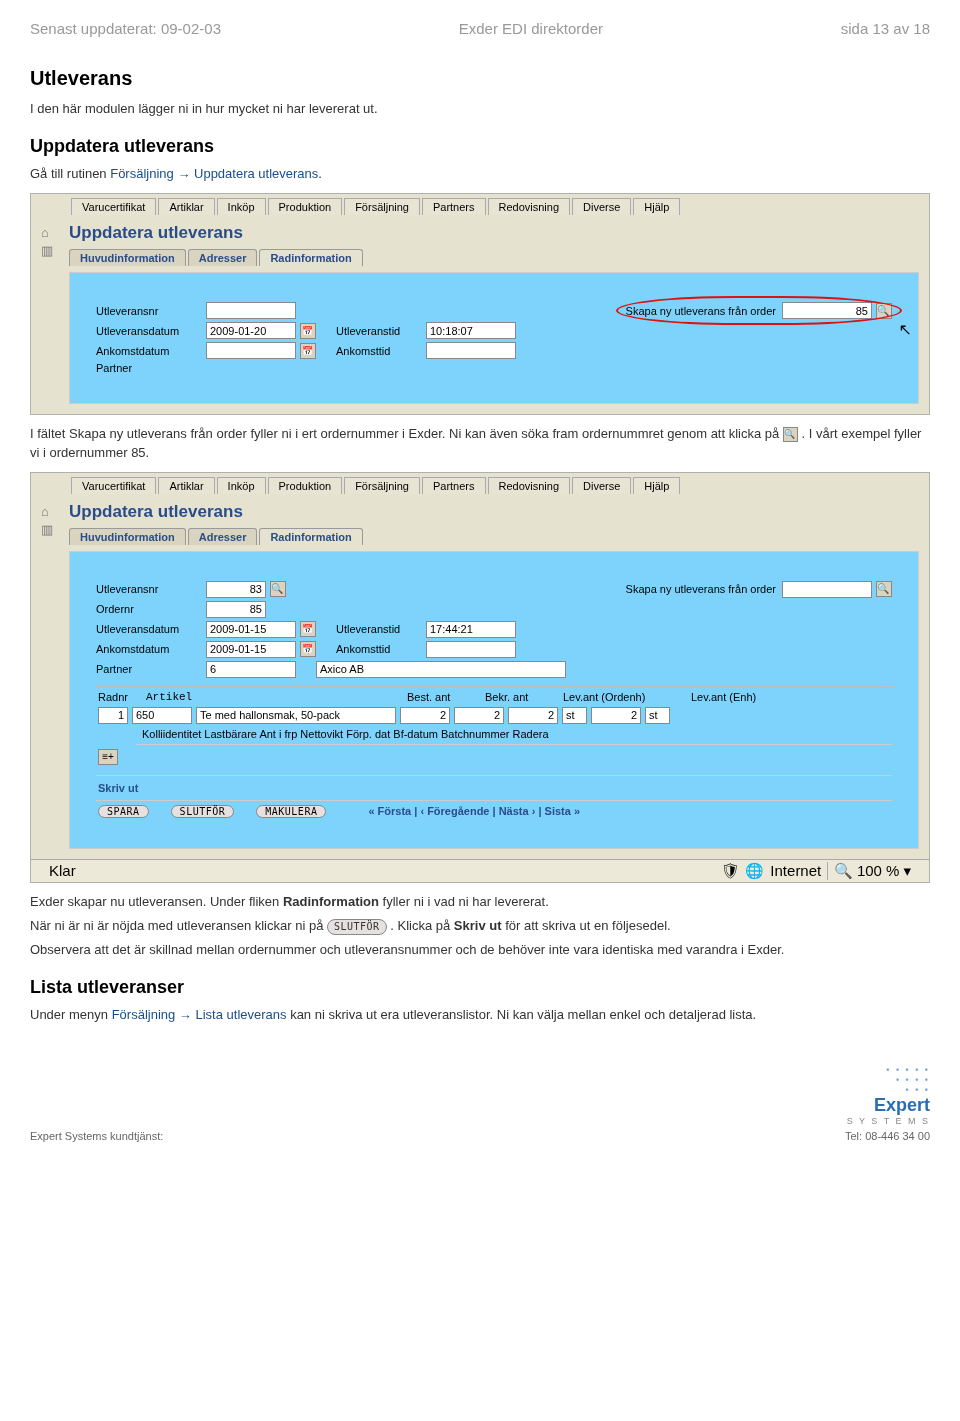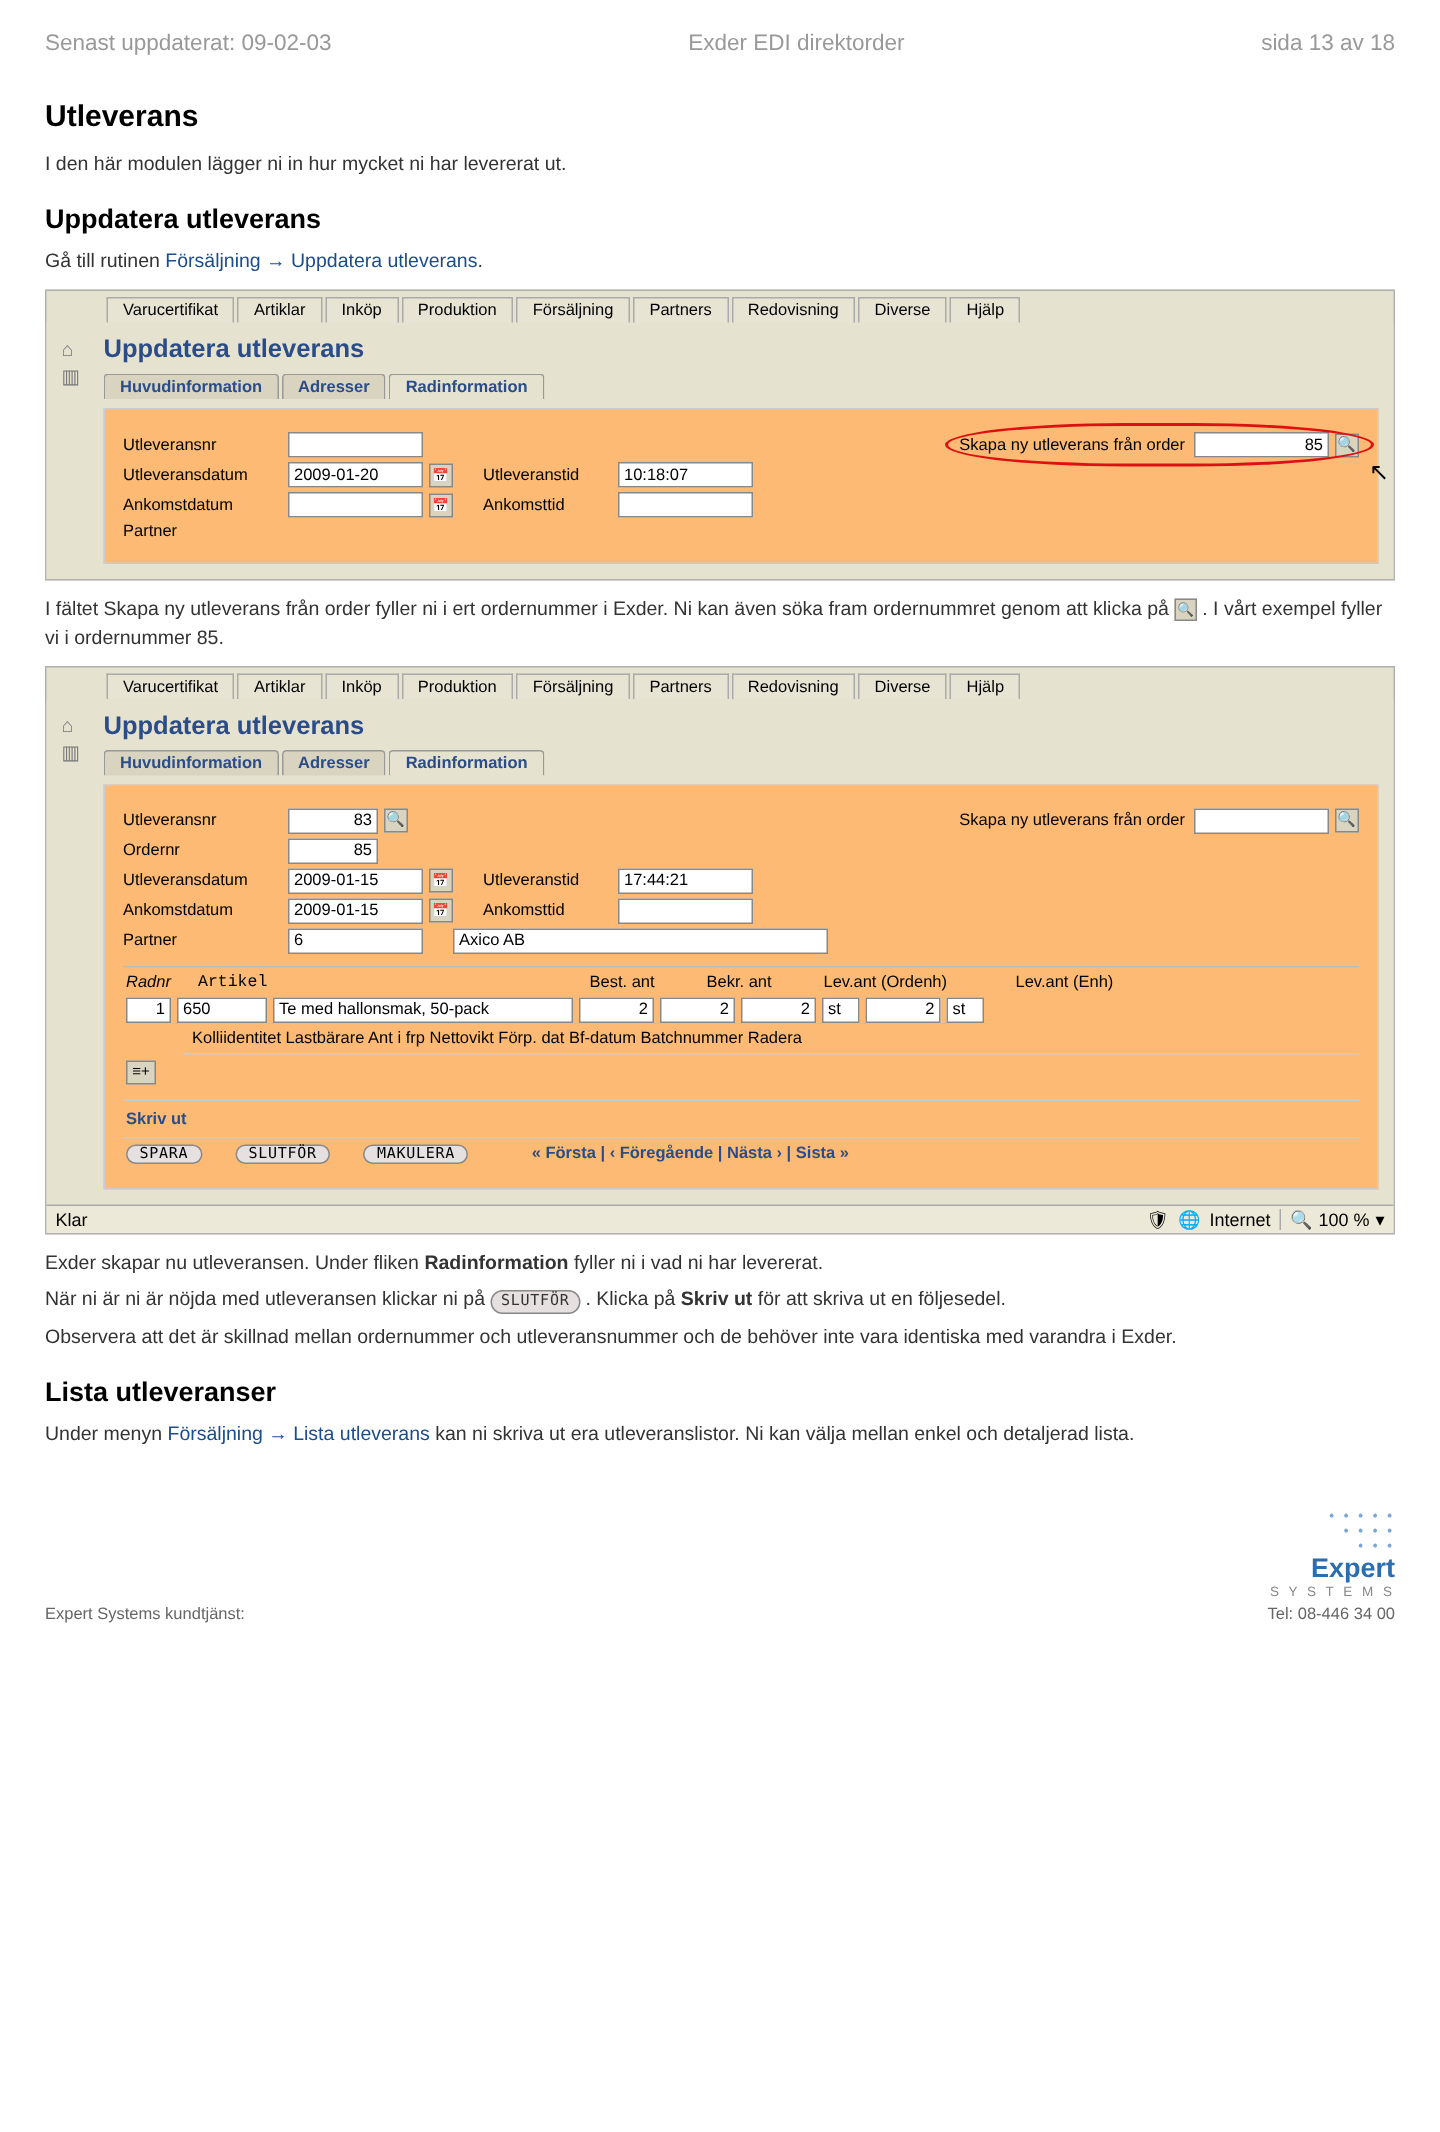--- a/index.html
+++ b/index.html
@@ -103,23 +103,23 @@
     border-bottom: none;
     padding: 2px 10px;
     font-size: 11px;
     color: #2a4d8a;
     font-weight: bold;
     border-radius: 3px 3px 0 0;
     margin-right: 2px;
   }
   .subtab.active { background: #e6e2d0; }
   .form-area {
-    background: #fdba74;
+    background: #7dd3fc;
     border: 1px solid #ccc;
-    padding: 12px;
+    padding: 26px;
   }
   .form-row { display: flex; align-items: center; margin: 3px 0; }
   .lbl { width: 110px; }
   .lbl2 { width: 90px; }
   .txt {
     background: #fff;
     border: 1px solid #888;
     height: 17px;
     padding: 0 3px;
     font-size: 11px;
@@ -211,22 +211,22 @@
     color: #2a4d8a;
     font-weight: bold;
     margin-left: 20px;
   }
   .status-bar {
     background: #ece9d8;
     border-top: 1px solid #aaa;
     display: flex;
     justify-content: space-between;
     align-items: center;
-    padding: 2px 6px;
-    font-size: 12px;
+    padding: 2px 18px;
+    font-size: 15px;
   }
   .status-right { display: flex; align-items: center; gap: 6px; }
   .zoom-box { border-left: 1px solid #aaa; padding-left: 6px; display: flex; gap: 4px; align-items: center;}
   .footer {
     margin-top: 40px;
     display: flex;
     justify-content: space-between;
     align-items: flex-end;
     font-size: 11px;
     color: #666;
@@ -392,21 +392,21 @@
           <span class="txt w90"></span>
         </div>
         <div class="form-row">
           <span class="lbl">Partner</span>
           <span class="txt w90">6</span>
           <span style="width:20px;"></span>
           <span class="txt" style="width:250px;">Axico AB</span>
         </div>
 
         <div class="table-hdr2" style="border-top:1px solid #bbb; margin-top:8px; padding-top:4px;">
-          <span style="width:30px;font-style:italic;">Radnr</span>
+          <span style="width:30px;">Radnr</span>
           <span style="width:200px;font-family:Liberation Mono, monospace;">Artikel</span>
           <span style="width:60px;margin-left:43px;">Best. ant</span>
           <span style="width:60px;">Bekr. ant</span>
           <span style="width:110px;">Lev.ant (Ordenh)</span>
           <span style="width:90px;">Lev.ant (Enh)</span>
         </div>
         <div class="table-row">
           <span class="txt ra" style="width:30px;">1</span>
           <span class="txt" style="width:60px;">650</span>
           <span class="txt" style="width:200px;">Te med hallonsmak, 50-pack</span>

